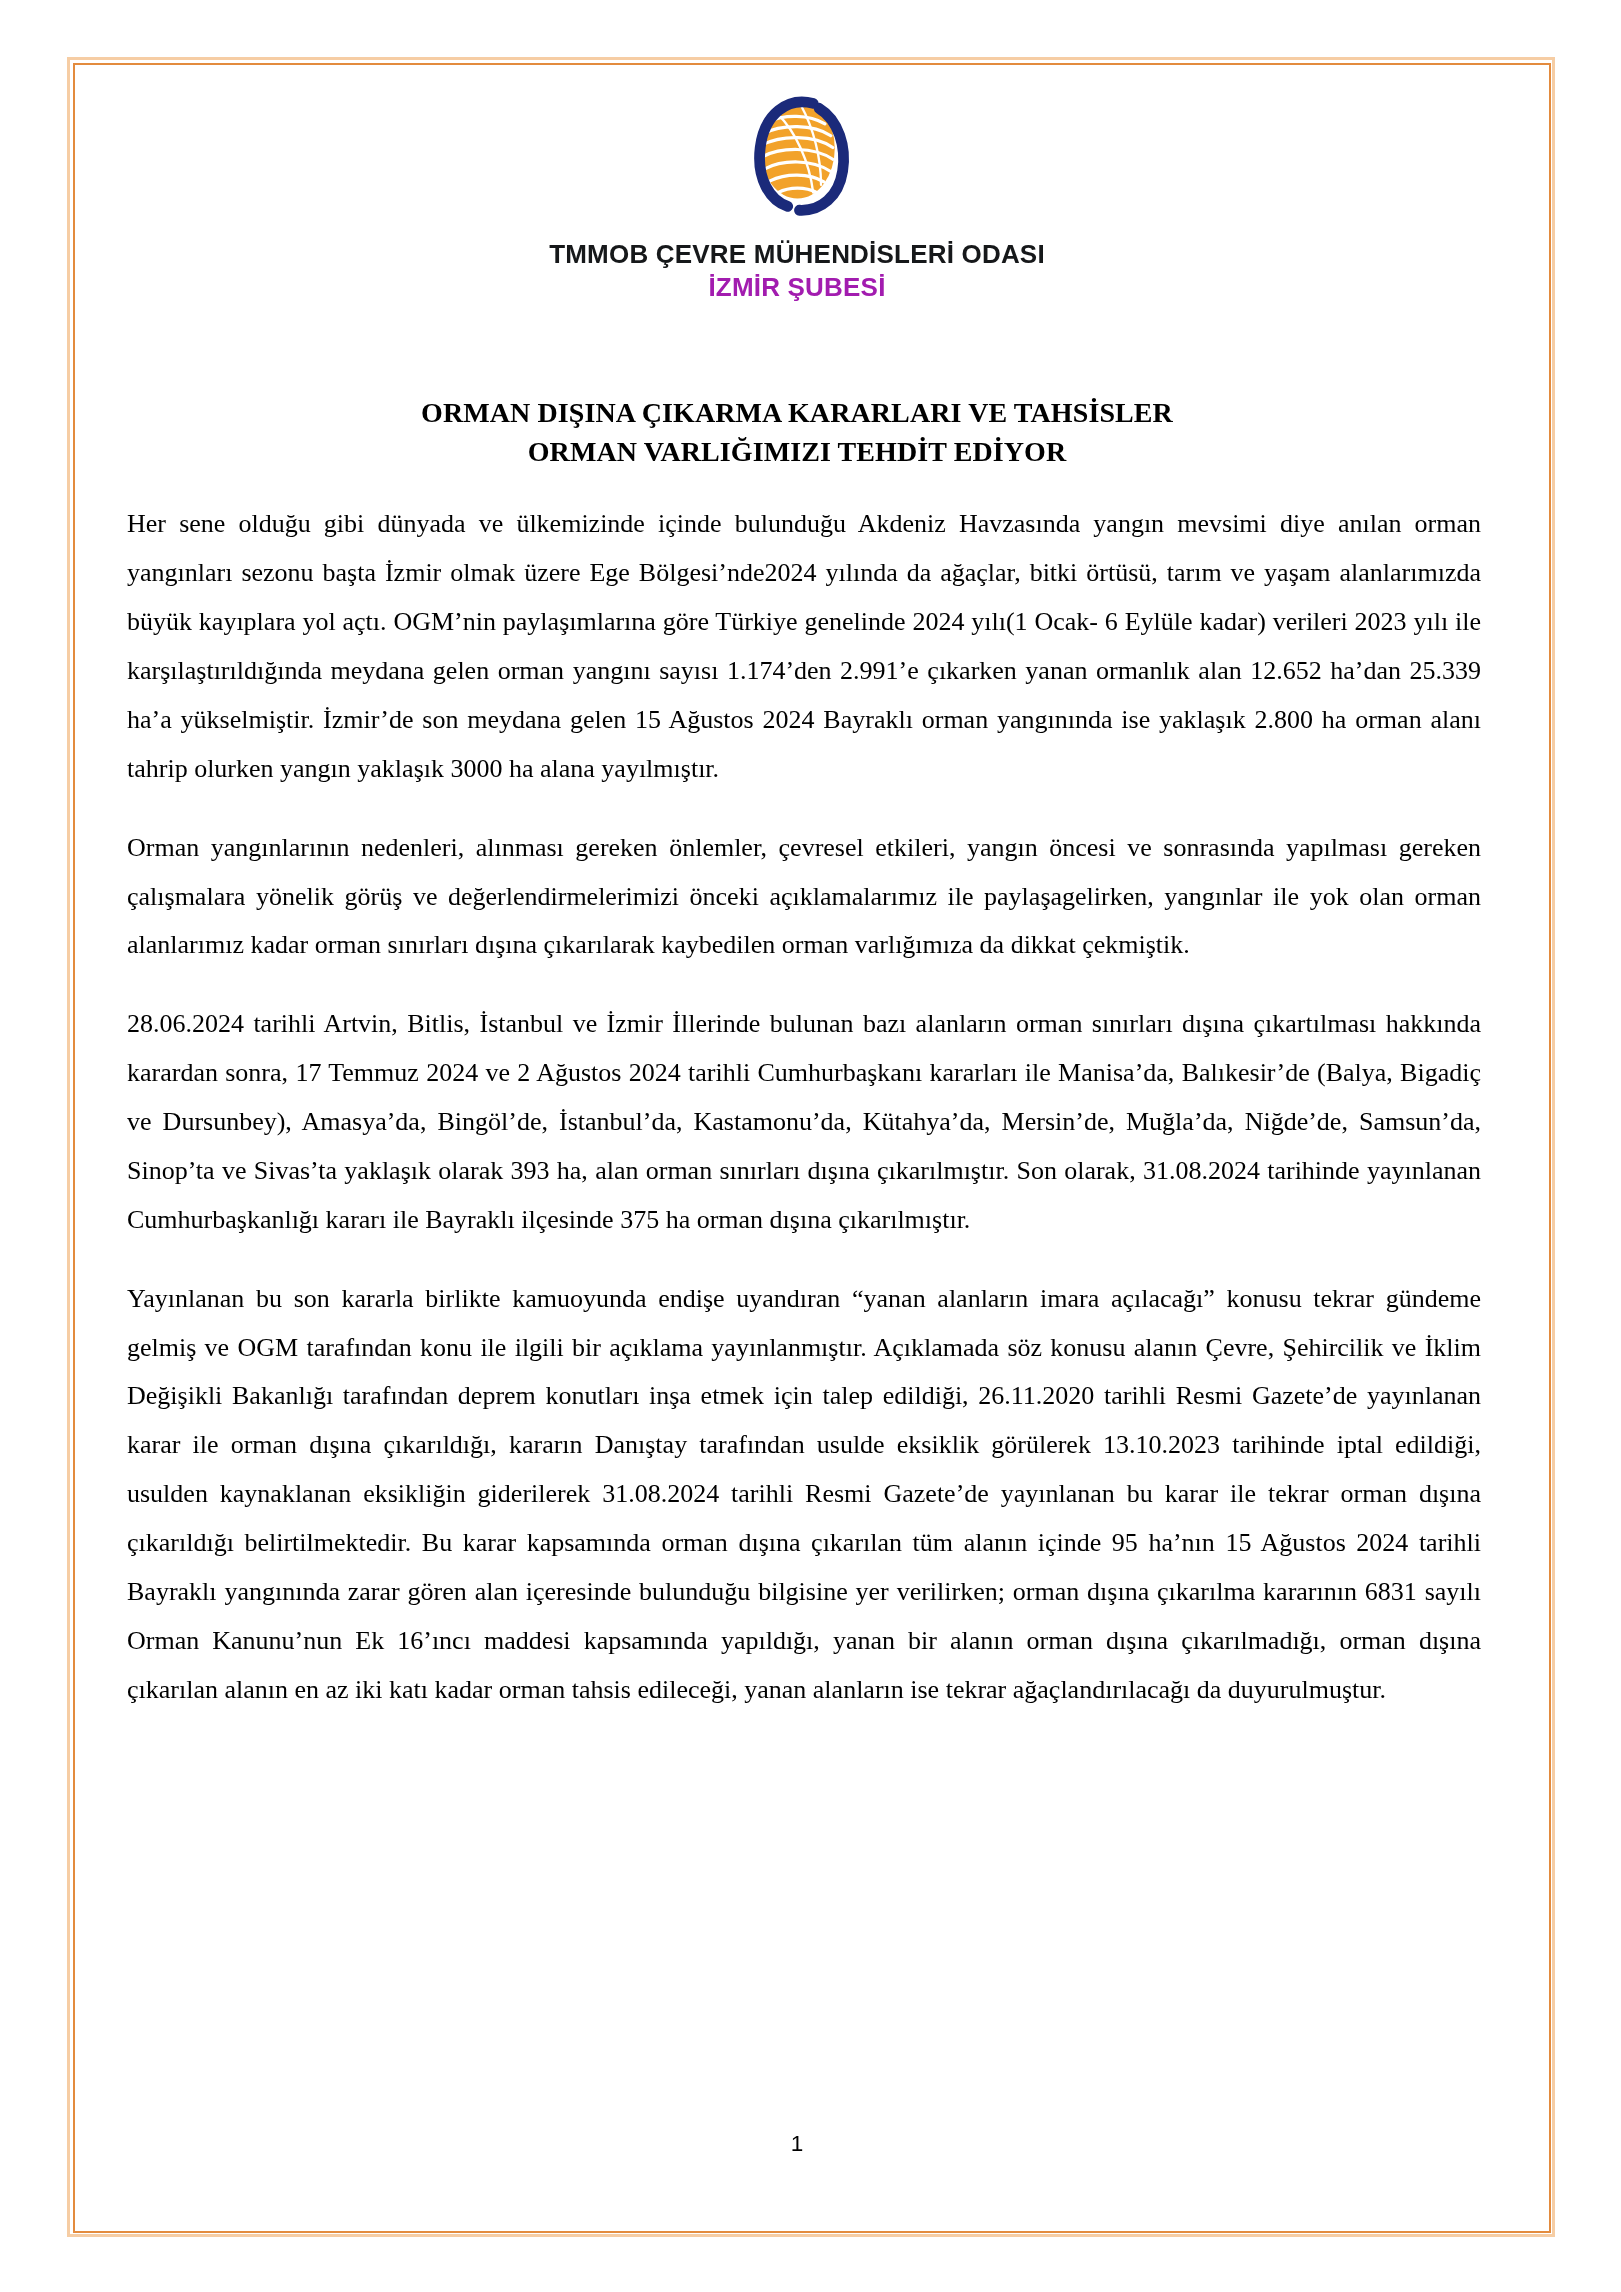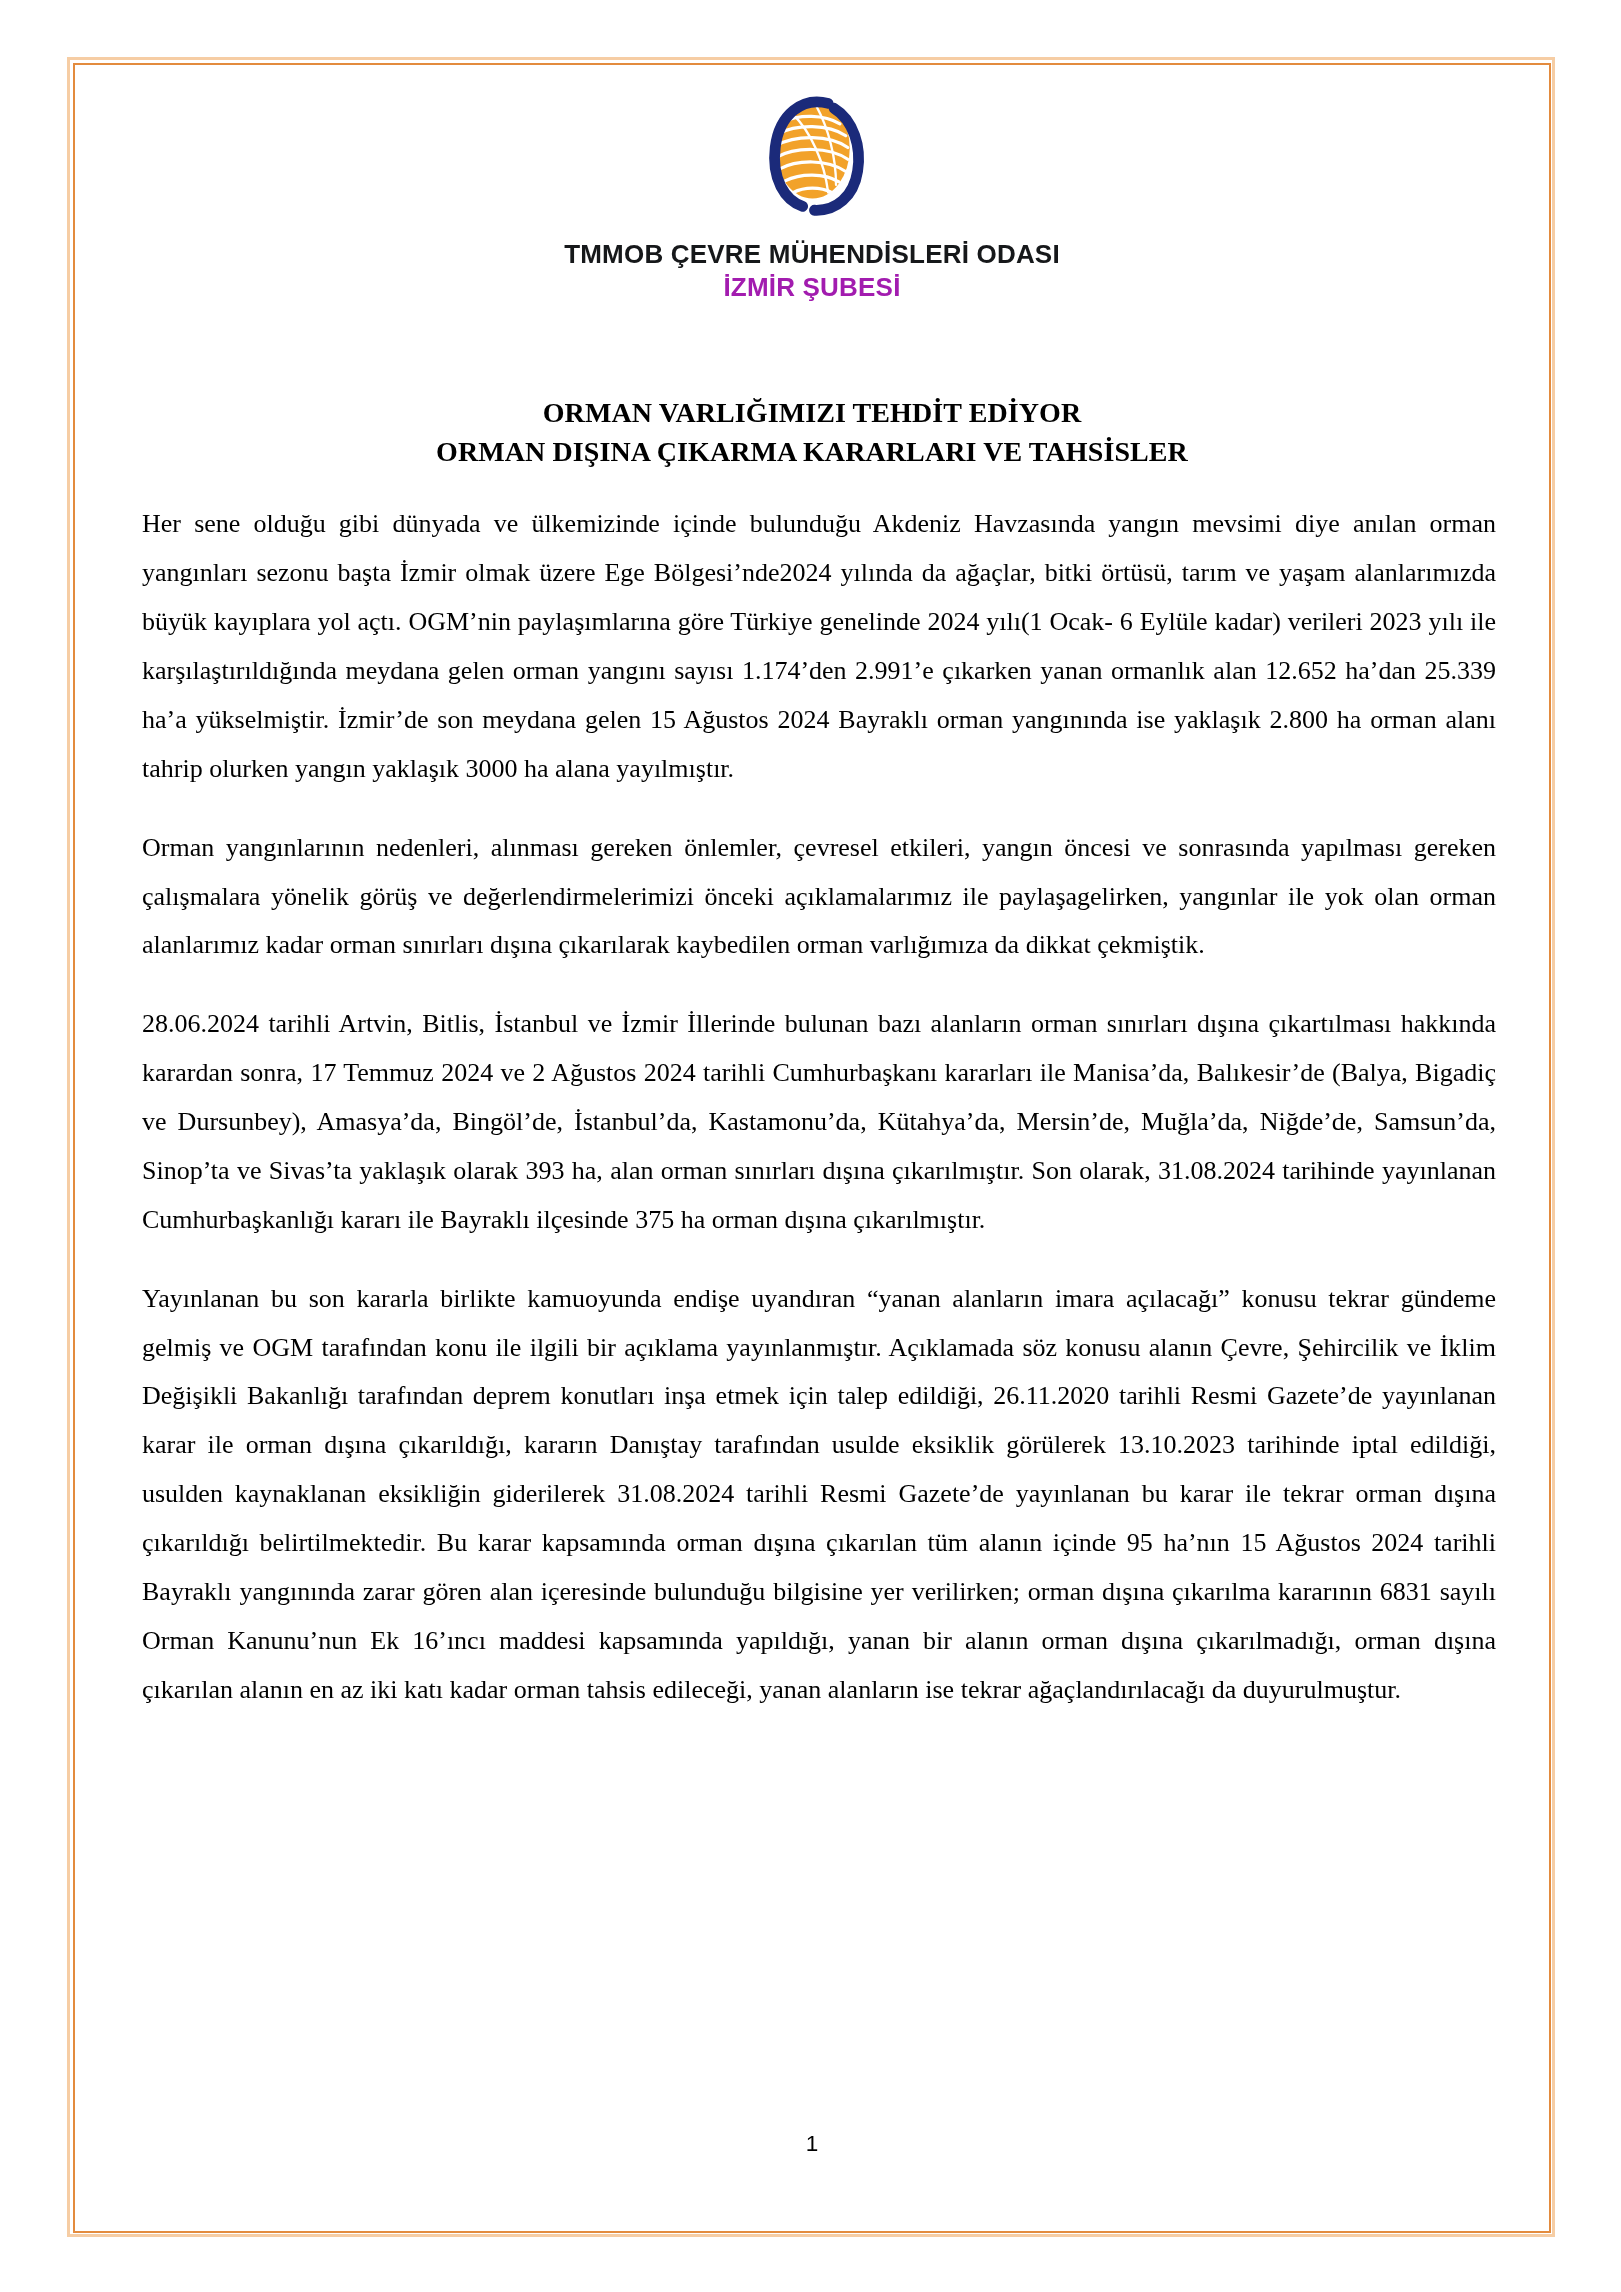--- a/index.html
+++ b/index.html
@@ -40,21 +40,21 @@
     top: 63px;
     width: 1478px;
     height: 2170px;
     border: 2.9px solid #e38b3e;
     box-sizing: border-box;
     pointer-events: none;
   }
 
   .content {
     position: absolute;
-    left: 73px;
+    left: 58px;
     top: 63px;
     width: 1478px;
     height: 2170px;
     box-sizing: border-box;
     padding: 0;
   }
 
   
   .letterhead {
     text-align: center;
@@ -165,22 +165,22 @@
             <path d="M102 38 C 122 50, 130 78, 126 102 C 122 128, 104 143, 82 142" stroke="#1b2a7a" stroke-width="11" fill="none" stroke-linecap="round"></path>
           </svg>
         </span>
       </div>
 
       <div class="org-name">TMMOB ÇEVRE MÜHENDİSLERİ ODASI</div>
       <div class="org-sub">İZMİR ŞUBESİ</div>
     </div>
 
     <div class="doc-title">
+      <span class="t-line">ORMAN DIŞINA ÇIKARMA KARARLARI VE TAHSİSLER</span>
       <span class="t-line">ORMAN VARLIĞIMIZI TEHDİT EDİYOR</span>
-      <span class="t-line">ORMAN DIŞINA ÇIKARMA KARARLARI VE TAHSİSLER</span>
     </div>
 
     <div class="body-text">
       <p class="para">Her sene olduğu gibi dünyada ve ülkemizinde içinde bulunduğu Akdeniz Havzasında yangın mevsimi diye anılan orman yangınları sezonu başta İzmir olmak üzere Ege Bölgesi’nde2024 yılında da ağaçlar, bitki örtüsü, tarım ve yaşam alanlarımızda büyük kayıplara yol açtı. OGM’nin paylaşımlarına göre Türkiye genelinde 2024 yılı(1 Ocak- 6 Eylüle kadar) verileri 2023 yılı ile karşılaştırıldığında meydana gelen orman yangını sayısı 1.174’den 2.991’e çıkarken yanan ormanlık alan 12.652 ha’dan 25.339 ha’a yükselmiştir. İzmir’de son meydana gelen 15 Ağustos 2024 Bayraklı orman yangınında ise yaklaşık 2.800 ha orman alanı tahrip olurken yangın yaklaşık 3000 ha alana yayılmıştır.</p>
       <p class="para">Orman yangınlarının nedenleri, alınması gereken önlemler, çevresel etkileri, yangın öncesi ve sonrasında yapılması gereken çalışmalara yönelik görüş ve değerlendirmelerimizi önceki açıklamalarımız ile paylaşagelirken, yangınlar ile yok olan orman alanlarımız kadar orman sınırları dışına çıkarılarak kaybedilen orman varlığımıza da dikkat çekmiştik.</p>
       <p class="para">28.06.2024 tarihli Artvin, Bitlis, İstanbul ve İzmir İllerinde bulunan bazı alanların orman sınırları dışına çıkartılması hakkında karardan sonra, 17 Temmuz 2024  ve 2 Ağustos 2024 tarihli Cumhurbaşkanı kararları ile Manisa’da, Balıkesir’de (Balya, Bigadiç ve Dursunbey), Amasya’da, Bingöl’de, İstanbul’da, Kastamonu’da, Kütahya’da, Mersin’de, Muğla’da, Niğde’de, Samsun’da, Sinop’ta ve Sivas’ta yaklaşık olarak 393 ha,  alan orman sınırları dışına çıkarılmıştır. Son olarak, 31.08.2024 tarihinde yayınlanan Cumhurbaşkanlığı kararı ile Bayraklı ilçesinde 375 ha orman dışına çıkarılmıştır.</p>
       <p class="para">Yayınlanan bu son kararla birlikte kamuoyunda endişe uyandıran “yanan alanların imara açılacağı” konusu tekrar gündeme gelmiş ve OGM tarafından konu ile ilgili bir açıklama yayınlanmıştır. Açıklamada söz konusu alanın Çevre, Şehircilik ve İklim Değişikli Bakanlığı tarafından deprem konutları inşa etmek için talep edildiği, 26.11.2020 tarihli Resmi Gazete’de yayınlanan karar ile orman dışına çıkarıldığı, kararın Danıştay tarafından usulde eksiklik görülerek 13.10.2023 tarihinde iptal edildiği, usulden kaynaklanan eksikliğin giderilerek 31.08.2024 tarihli Resmi Gazete’de yayınlanan bu karar ile tekrar orman dışına çıkarıldığı belirtilmektedir. Bu karar kapsamında  orman dışına çıkarılan tüm alanın içinde 95 ha’nın 15 Ağustos 2024 tarihli Bayraklı yangınında zarar gören alan içeresinde bulunduğu bilgisine yer verilirken; orman dışına çıkarılma kararının 6831 sayılı Orman Kanunu’nun Ek 16’ıncı maddesi kapsamında yapıldığı, yanan bir alanın orman dışına çıkarılmadığı, orman dışına çıkarılan alanın en az iki katı kadar orman tahsis edileceği, yanan alanların ise tekrar ağaçlandırılacağı da duyurulmuştur.</p>
     </div>
 
     <div class="page-number">1</div>

